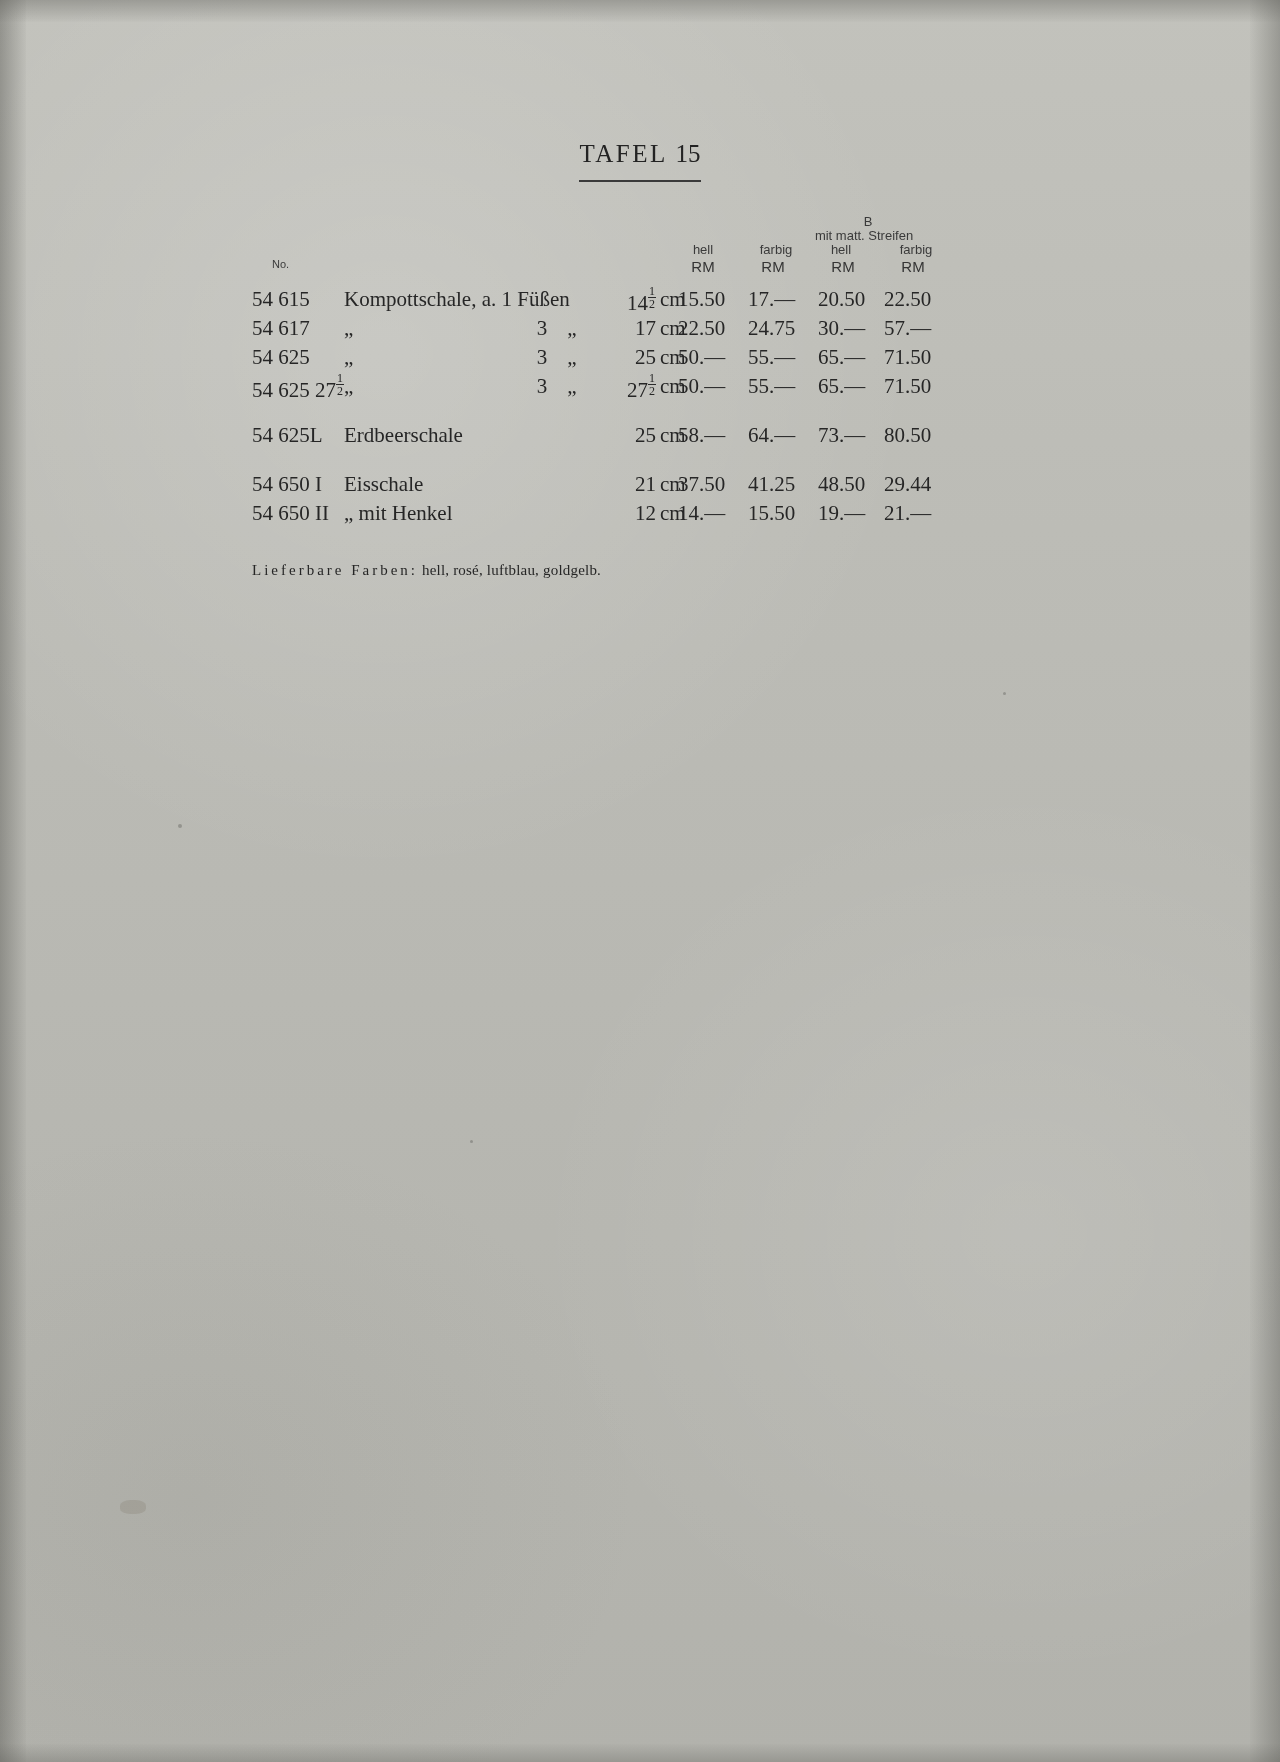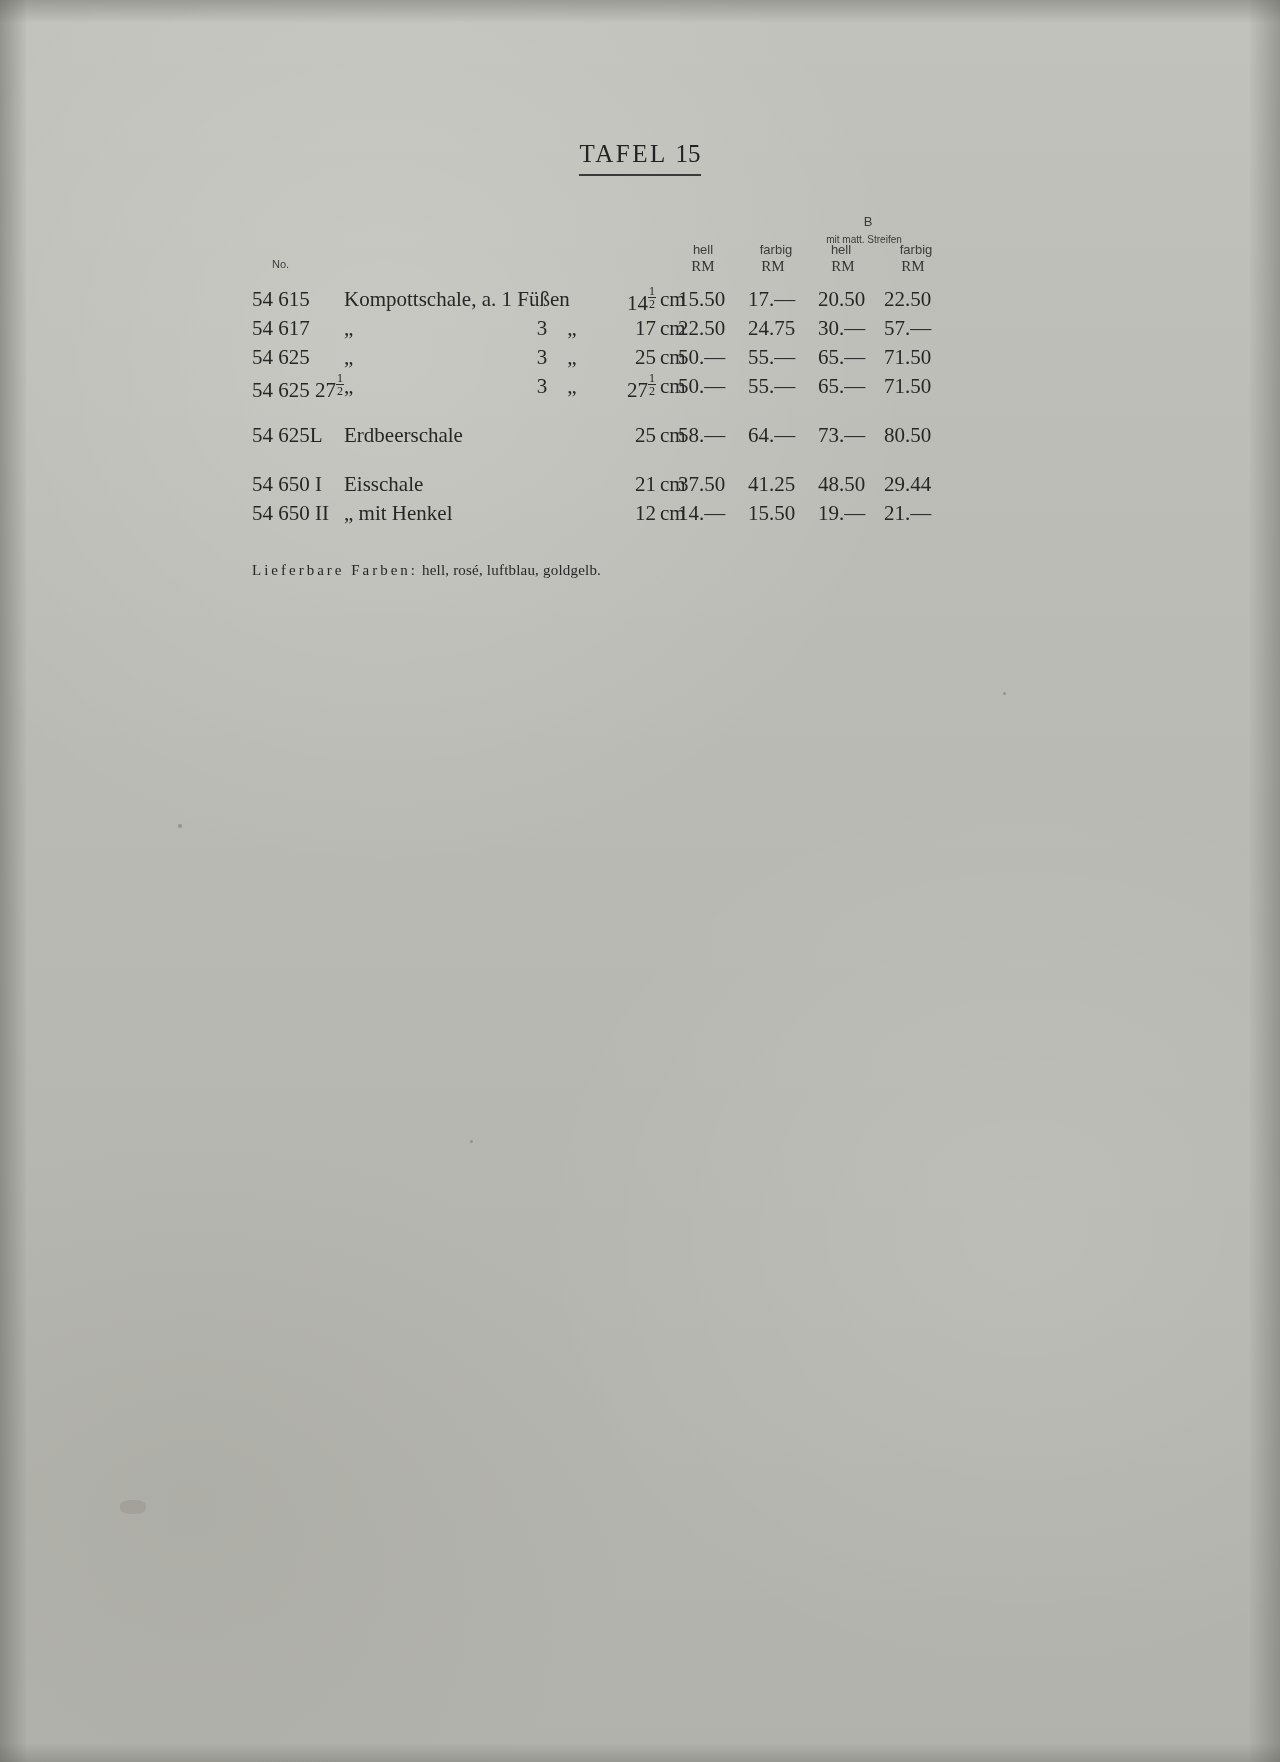--- a/index.html
+++ b/index.html
@@ -65,21 +65,21 @@
     left: 0;
     top: 140px;
     width: 1280px;
     text-align: center;
   }
   .title {
     display: inline-block;
     font-size: 25px;
     letter-spacing: 2.5px;
     color: #232323;
-    padding-bottom: 6px;
+    padding-bottom: 12px;
     border-bottom: 2px solid #3a3a3a;
     font-family: "Liberation Serif", serif;
   }
   .title .num {
     letter-spacing: 0px;
   }
 
   
   .colheads {
     position: absolute;
@@ -88,40 +88,39 @@
     width: 1280px;
     font-family: "Liberation Sans", sans-serif;
     font-size: 13px;
     color: #3a3a3a;
   }
   .ch {
     position: absolute;
     text-align: center;
   }
   .ch-b      { left: 838px; top: 0px;  width: 60px; font-size: 13px; }
-  .ch-mitmatt{ left: 784px; top: 20px; width: 160px; font-size: 10px; }
+  .ch-mitmatt{ left: 784px; top: 14px; width: 160px; font-size: 13px; }
   .ch-hell   { left: 668px; top: 28px; width: 70px; }
   .ch-farbig { left: 736px; top: 28px; width: 80px; }
   .ch-hell2  { left: 806px; top: 28px; width: 70px; }
   .ch-farbig2{ left: 876px; top: 28px; width: 80px; }
 
   .rm-row {
     position: absolute;
     top: 258px;
     left: 0;
     width: 1280px;
     font-family: "Liberation Sans", sans-serif;
     font-size: 15px;
     color: #343434;
   }
   .rm {
     position: absolute;
     text-align: center;
     width: 70px;
-    font-family: Liberation Serif, serif;
   }
   .rm1 { left: 668px; }
   .rm2 { left: 738px; }
   .rm3 { left: 808px; }
   .rm4 { left: 878px; }
 
   .no-label {
     position: absolute;
     left: 272px;
     top: 258px;

